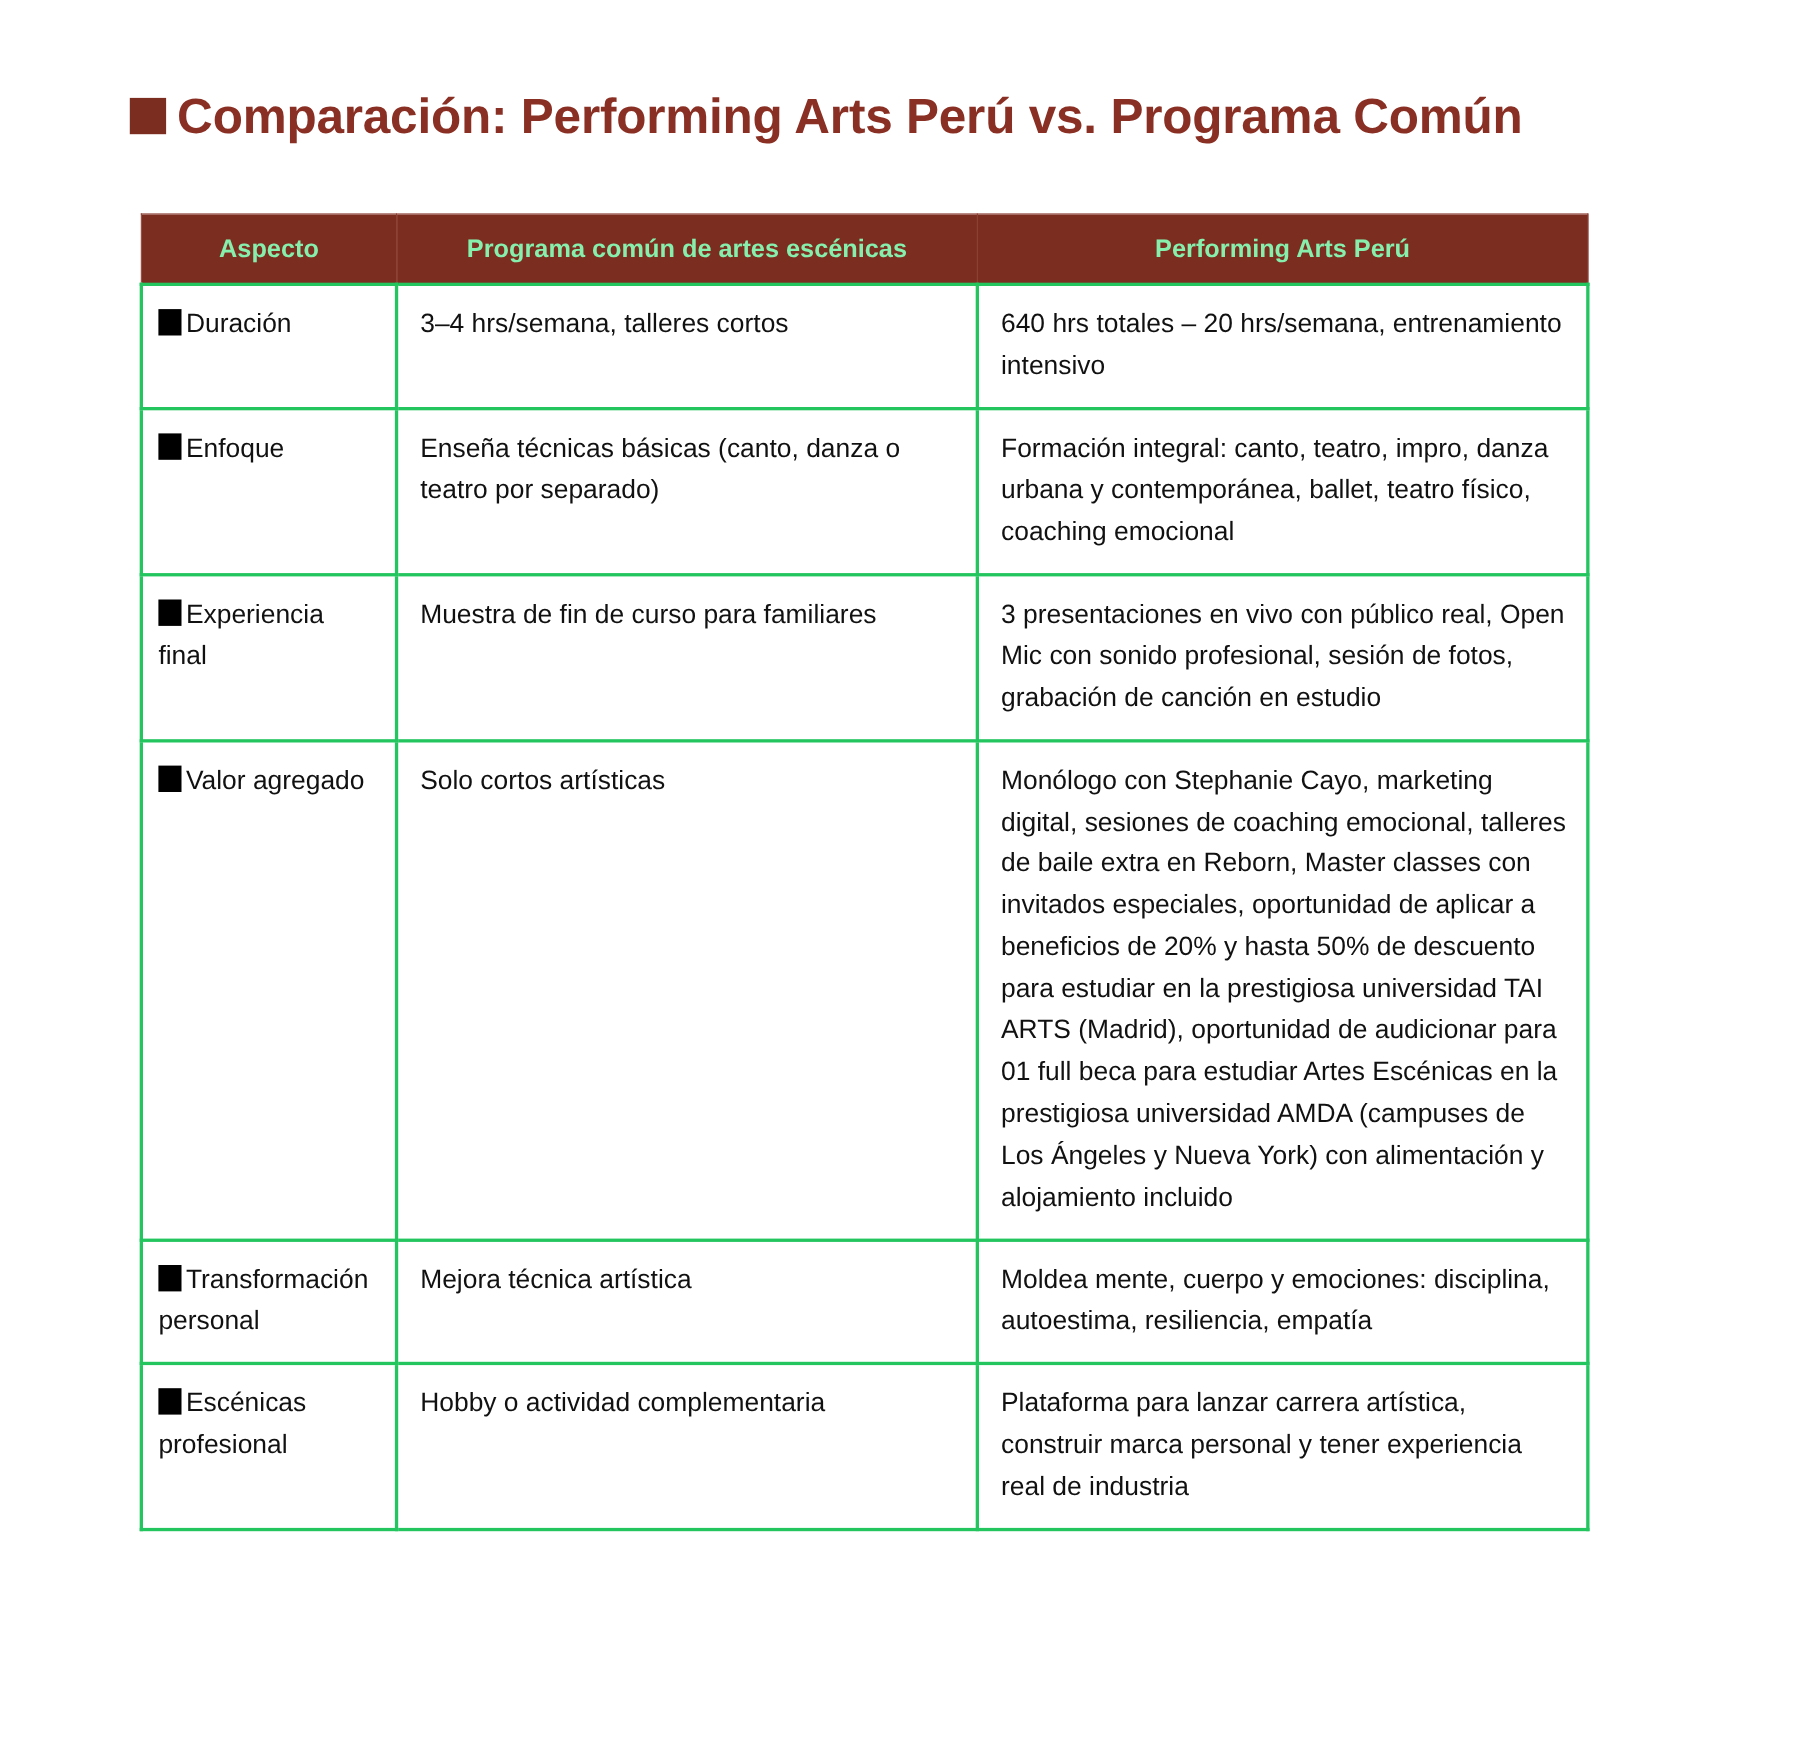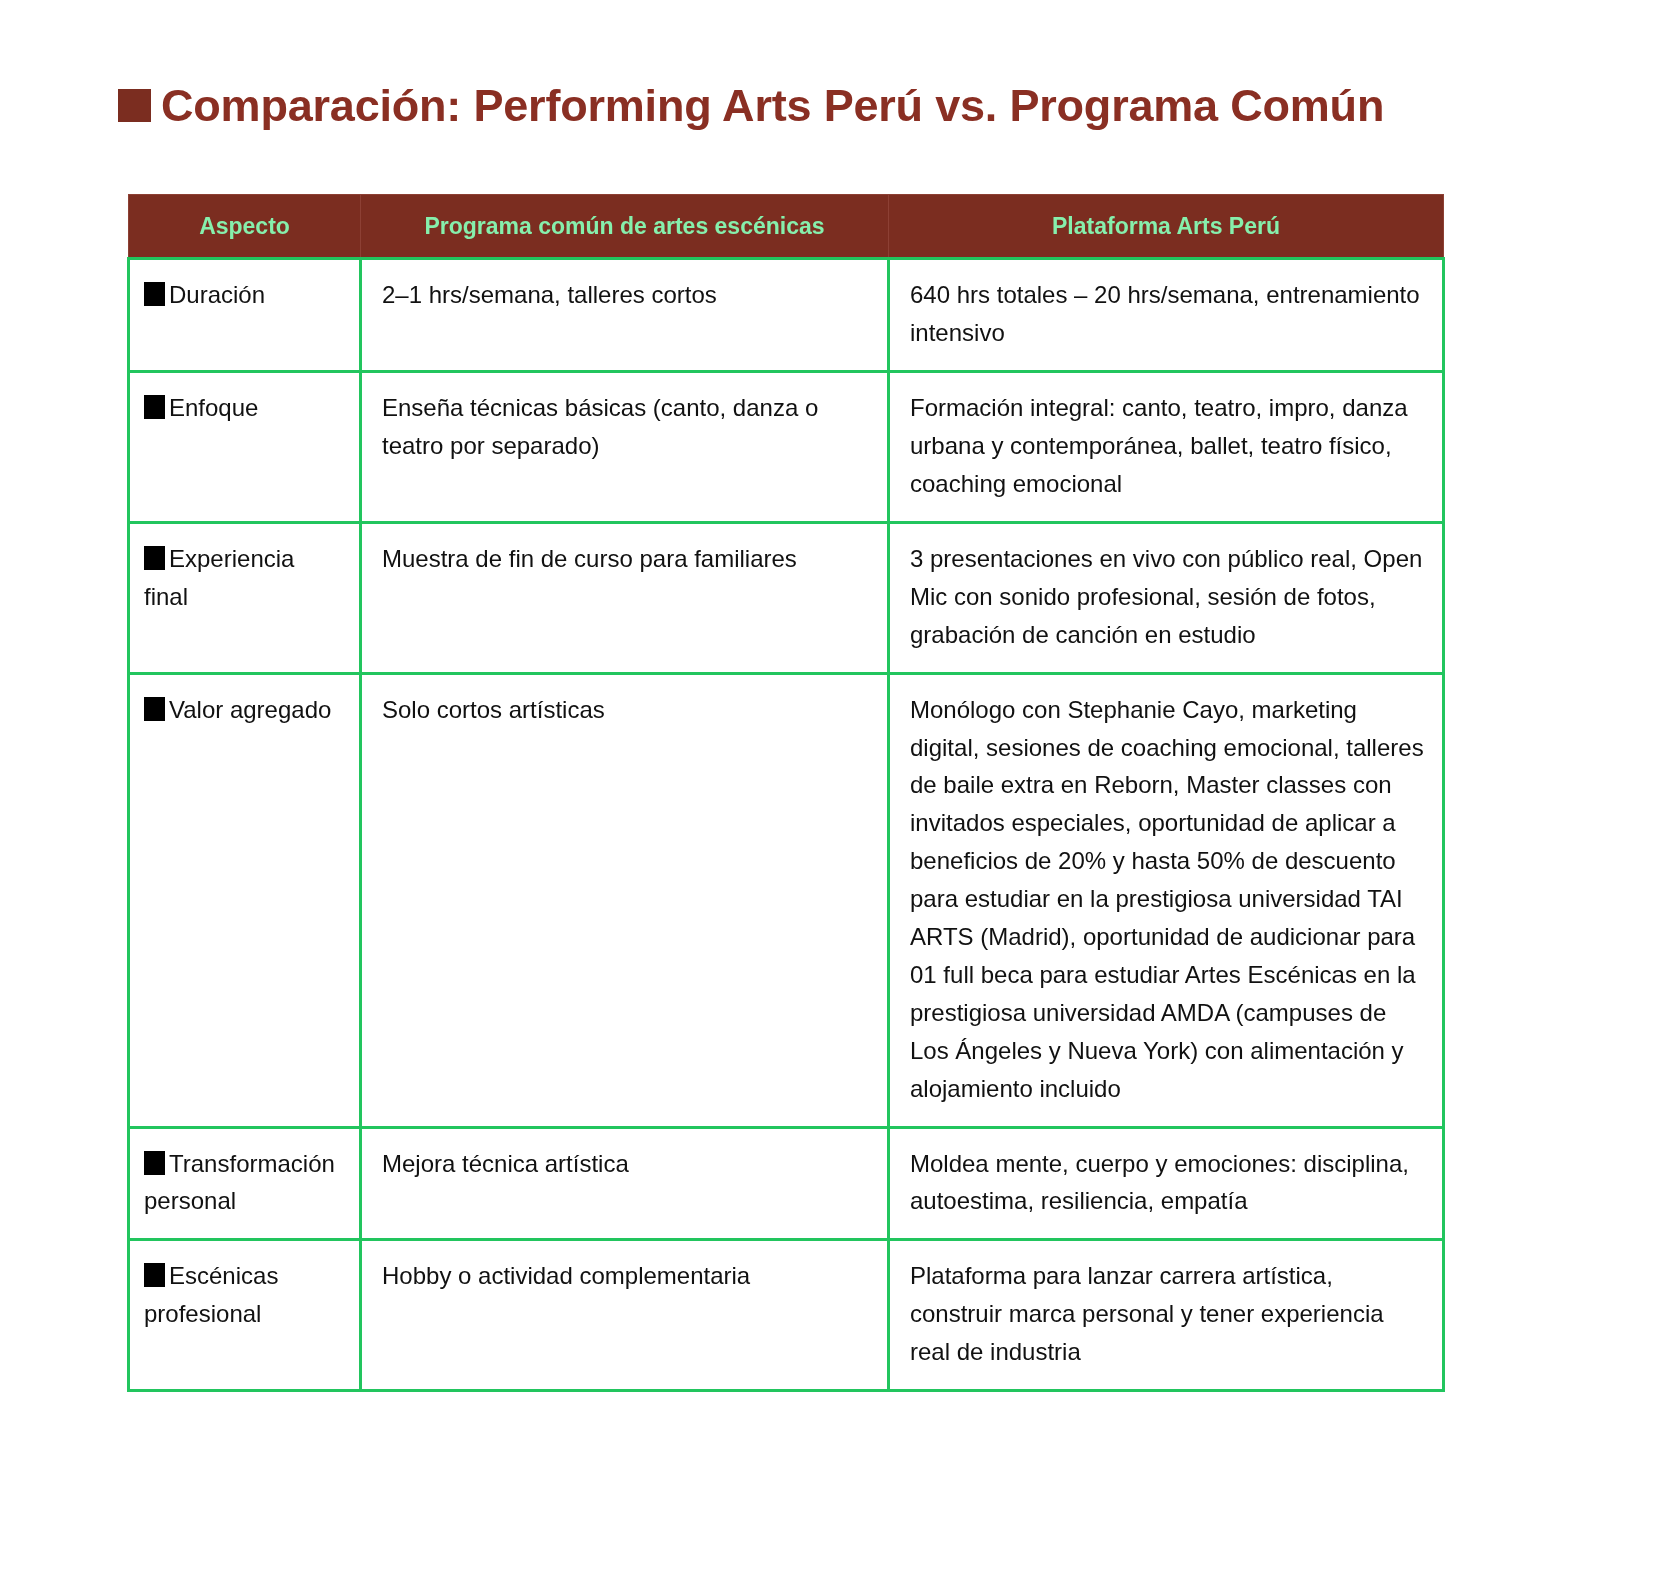--- a/index.html
+++ b/index.html
@@ -119,27 +119,27 @@
   <table class="cmp-table">
     <colgroup>
       <col class="c1">
         <col class="c2">
         <col class="c3">
     </colgroup>
     <thead>
       <tr>
         <th>Aspecto</th>
         <th class="th-sep">Programa común de artes escénicas</th>
-        <th class="th-sep">Plataforma Arts Perú</th>
+        <th class="th-sep">Performing Arts Perú</th>
       </tr>
     </thead>
     <tbody>
       <tr>
         <td class="col-aspect"><span class="sq"></span><span class="aspect-label">Duración</span></td>
-        <td class="col-common">2–1 hrs/semana, talleres cortos</td>
+        <td class="col-common">3–4 hrs/semana, talleres cortos</td>
         <td class="col-pap">640 hrs totales – 20 hrs/semana, entrenamiento intensivo</td>
       </tr>
       <tr>
         <td class="col-aspect"><span class="sq"></span><span class="aspect-label">Enfoque</span></td>
         <td class="col-common">Enseña técnicas básicas (canto, danza o teatro por separado)</td>
         <td class="col-pap">Formación integral: canto, teatro, impro, danza urbana y contemporánea, ballet, teatro físico, coaching emocional</td>
       </tr>
       <tr>
         <td class="col-aspect"><span class="sq"></span><span class="aspect-label">Experiencia final</span></td>
         <td class="col-common">Muestra de fin de curso para familiares</td>

